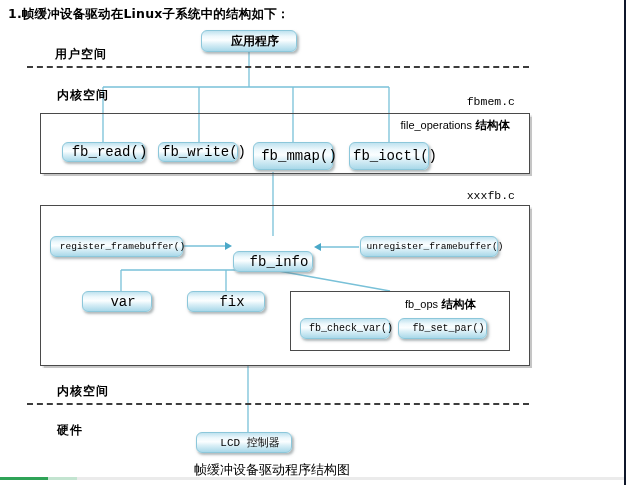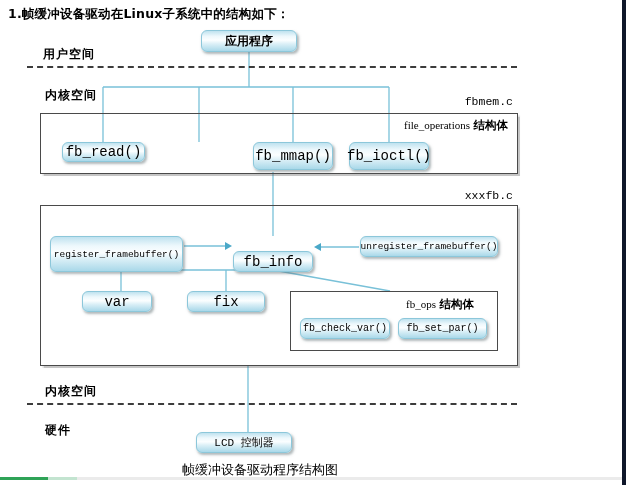--- a/index.html
+++ b/index.html
@@ -1,19 +1,19 @@
 <!DOCTYPE html>
 <html><head>
 <meta charset="utf-8">
 <style>
   html,body{margin:0;padding:0;background:#fff;}
   #stage{
     position:relative;width:626px;height:485px;background:#ffffff;
     font-family:"DejaVu Sans","Liberation Sans",sans-serif;color:#000;
-    overflow:hidden;border-right:4px solid #0f172a;box-sizing:border-box;
+    overflow:hidden;border-right:2px solid #0f172a;box-sizing:border-box;
   }
   .title{
     position:absolute;left:8px;top:6px;font-size:12.5px;font-weight:bold;
     letter-spacing:0.2px;
   }
   .sec{
     position:absolute;font-size:12px;font-weight:bold;letter-spacing:1px;
   }
   .dash{
     position:absolute;left:27px;width:490px;height:0;
@@ -23,38 +23,38 @@
     position:absolute;border:1px solid #4a4a4a;background:transparent;
     box-shadow:1.5px 1.5px 1px rgba(90,90,90,0.35);
   }
   .filelabel{
     position:absolute;font-family:Liberation Mono, monospace;
     font-size:11.5px;text-align:right;
   }
   .structlabel{
     position:absolute;font-size:11px;text-align:right;white-space:nowrap;
   }
-  .structlabel .en{font-family:Liberation Serif, serif;font-size:11px;}
+  .structlabel .en{font-family:Liberation Sans, sans-serif;font-size:11px;}
   .structlabel .cn{font-weight:bold;font-size:11.5px;}
   .node{
     position:absolute;display:flex;align-items:center;justify-content:center;
     border:1px solid #8cc7da;border-radius:6px;box-sizing:border-box;
     background:linear-gradient(180deg,#bfe2ef 0%,#edf8fc 26%,#fbfeff 46%,#dcf0f7 64%,#a9d8e9 100%);
     box-shadow:1.5px 2px 2.5px rgba(100,115,120,0.5);
     font-family:"Liberation Mono","DejaVu Sans Mono",monospace;
     font-size:14px;white-space:nowrap;
   }
   .node.cn{font-family:"DejaVu Sans","Liberation Sans",sans-serif;font-weight:bold;font-size:12px;}
   .node.sm{font-size:9.5px;}
   .caption{
     position:absolute;left:0;top:461px;width:520px;text-align:center;
     font-family:"DejaVu Serif","Liberation Serif",serif;font-size:13px;
   }
   svg.wires{position:absolute;left:0;top:0;z-index:0;}
-  .frame,.node,.sec,.filelabel,.structlabel,.dash,.caption{z-index:2;}
+  .frame,.node,.sec,.filelabel,.structlabel,.dash,.caption{z-index:2;padding-left:12px;}
   .pbar{position:absolute;left:0;top:477px;width:626px;height:3px;background:#ebebeb;z-index:3;}
   .pbar .seg1{position:absolute;left:0;top:0;width:48px;height:3px;background:#2fa357;}
   .pbar .seg2{position:absolute;left:48px;top:0;width:29px;height:3px;background:#c3e4d0;}
 </style>
 </head>
 <body>
 
 <div id="stage">
 
   <svg class="wires" width="626" height="485" viewBox="0 0 626 485">
@@ -102,24 +102,25 @@
     <span class="cn">结构体</span>
   </div>
   <div class="structlabel" style="right:148px;top:297px">
     <span class="en">fb_ops</span>
     <span class="cn">结构体</span>
   </div>
 
   <div class="node cn" style="left:201px;top:30px;width:96px;height:22px">应用程序</div>
 
   <div class="node" style="left:62px;top:142px;width:83px;height:20px">fb_read()</div>
+  <div class="node" style="left:158px;top:142px;width:80px;height:20px">fb_write()</div>
   <div class="node" style="left:253px;top:142px;width:80px;height:28px">fb_mmap()</div>
   <div class="node" style="left:349px;top:142px;width:80px;height:28px">fb_ioctl()</div>
 
-  <div class="node sm" style="left:50px;top:236px;width:133px;height:36px">register_framebuffer()</div>
+  <div class="node sm" style="left:50px;top:236px;width:133px;height:21px">register_framebuffer()</div>
   <div class="node" style="left:233px;top:251px;width:80px;height:21px">fb_info</div>
   <div class="node sm" style="left:360px;top:236px;width:138px;height:21px">unregister_framebuffer()</div>
 
   <div class="node" style="left:82px;top:291px;width:70px;height:21px">var</div>
   <div class="node" style="left:187px;top:291px;width:78px;height:21px">fix</div>
 
   <div class="node" style="left:300px;top:318px;width:90px;height:21px;font-size:10px">fb_check_var()</div>
   <div class="node" style="left:398px;top:318px;width:89px;height:21px;font-size:10px">fb_set_par()</div>
 
   <div class="node" style="left:196px;top:432px;width:96px;height:21px;font-size:11px">LCD 控制器</div>

